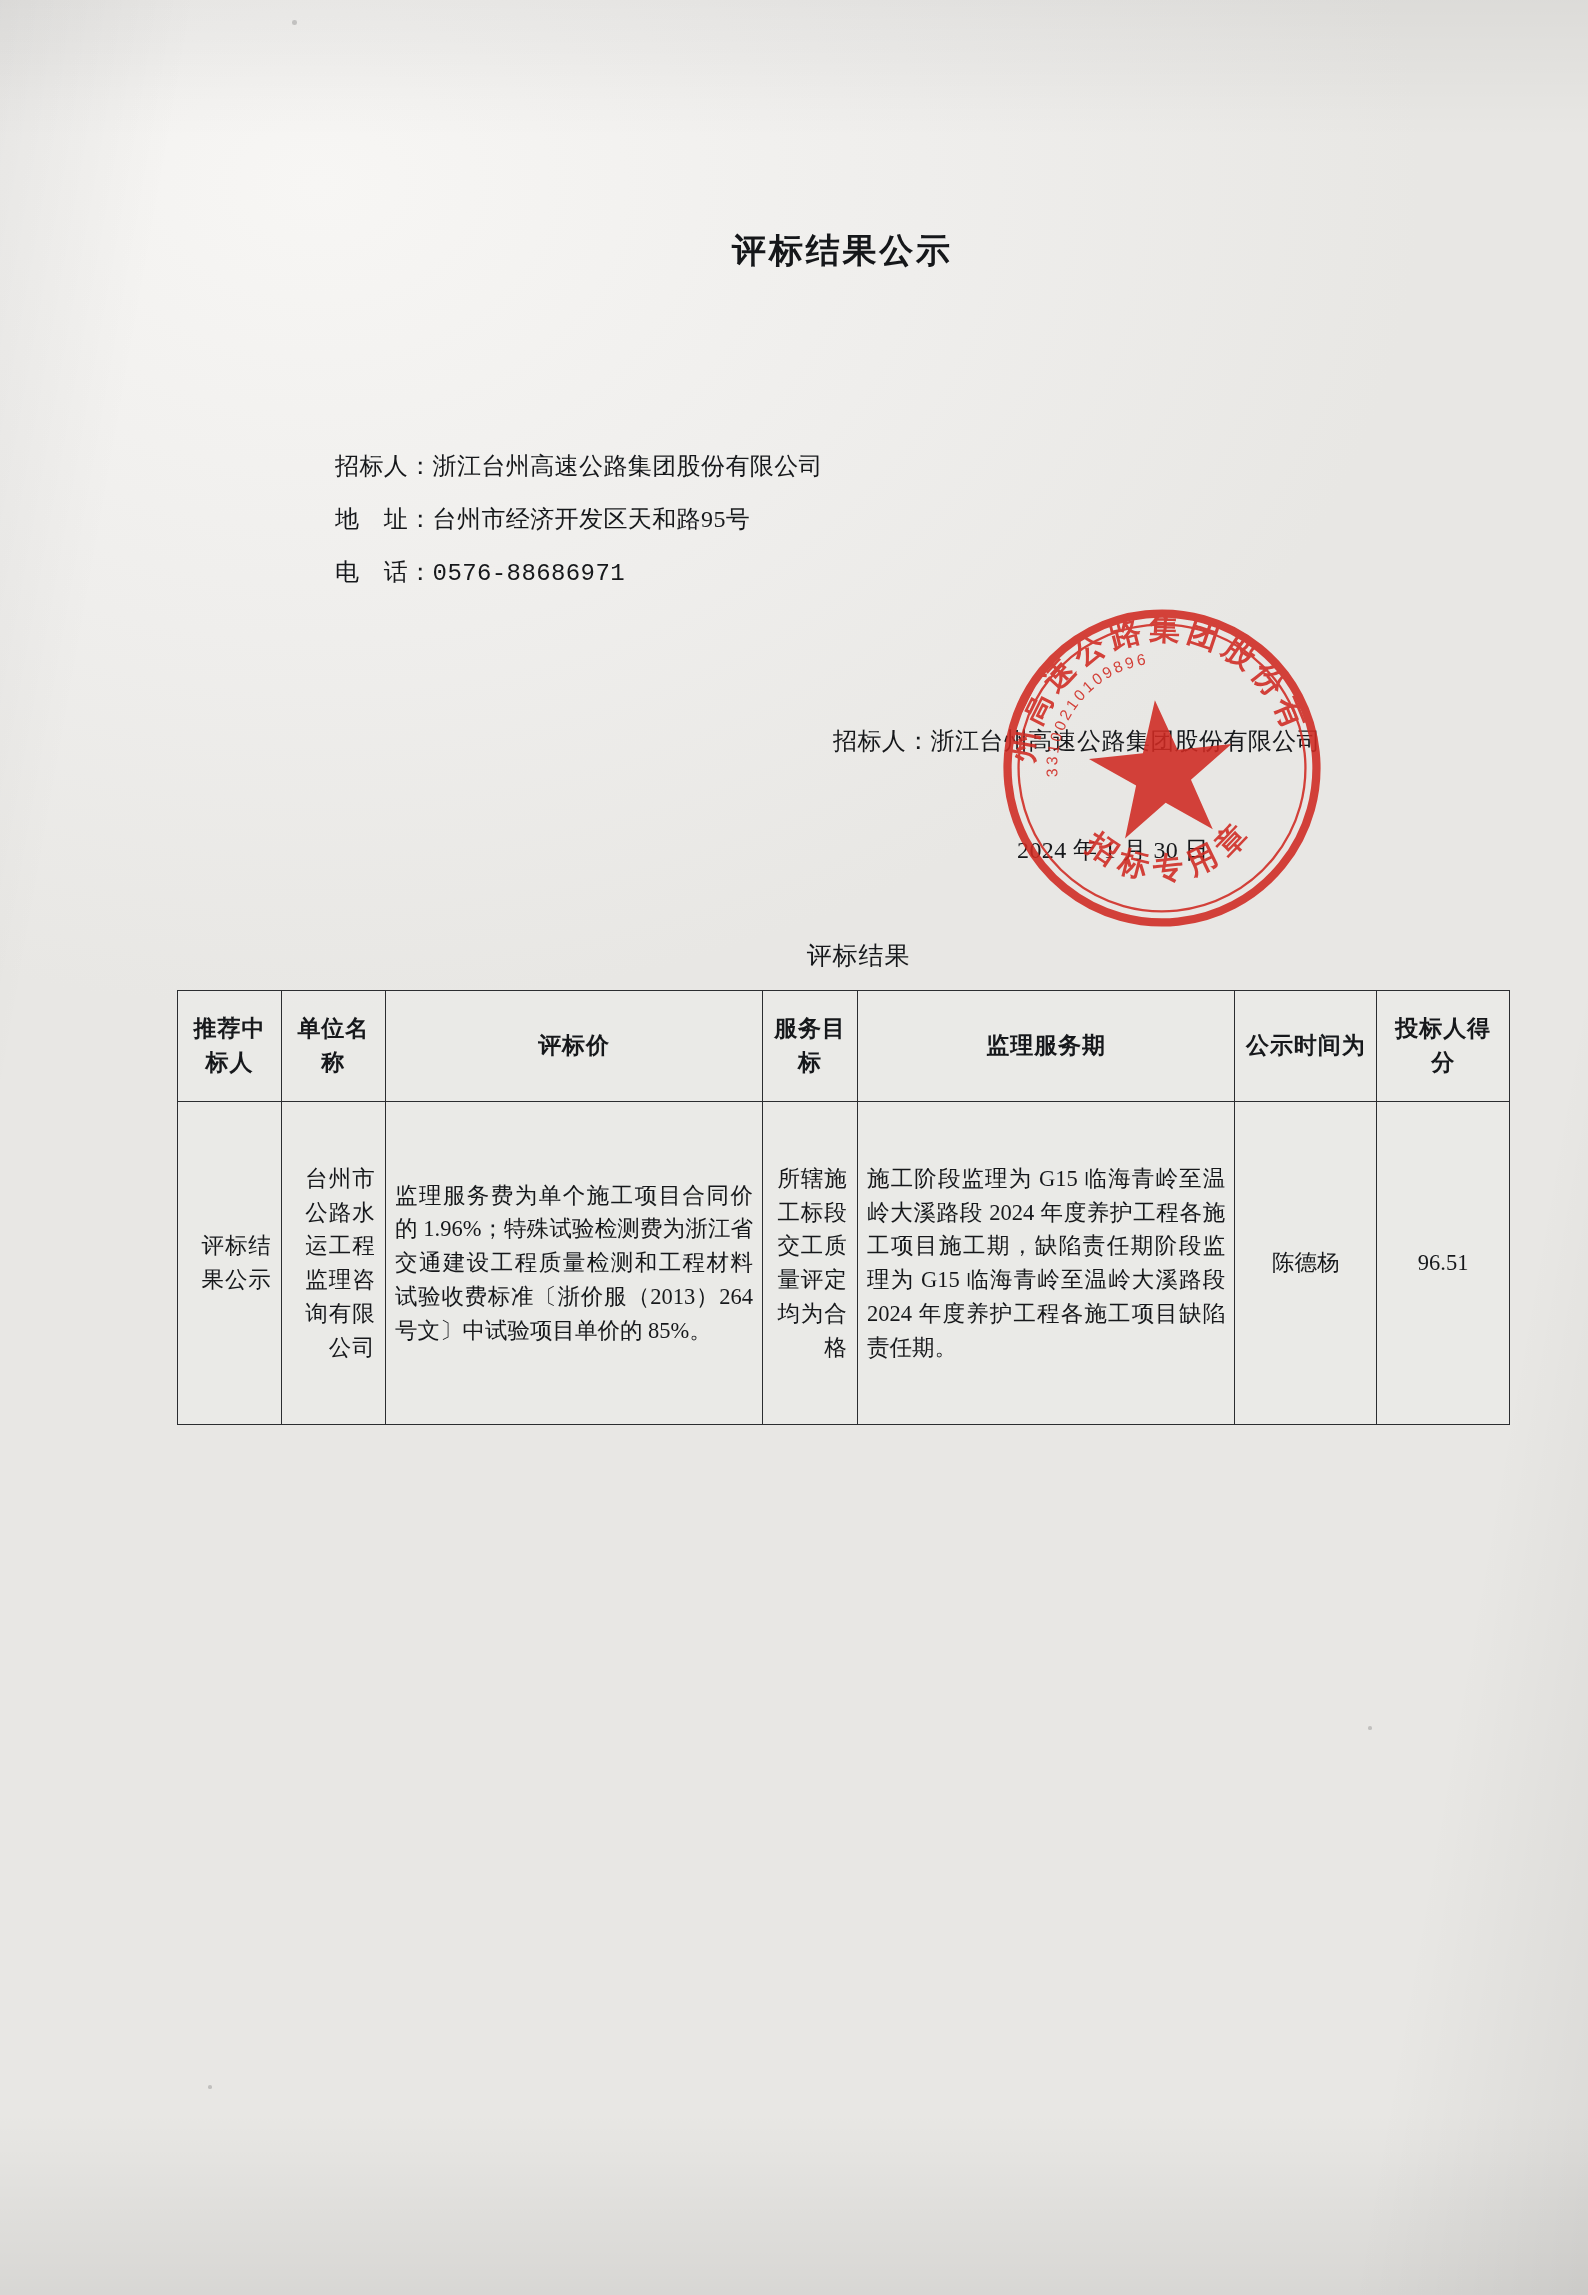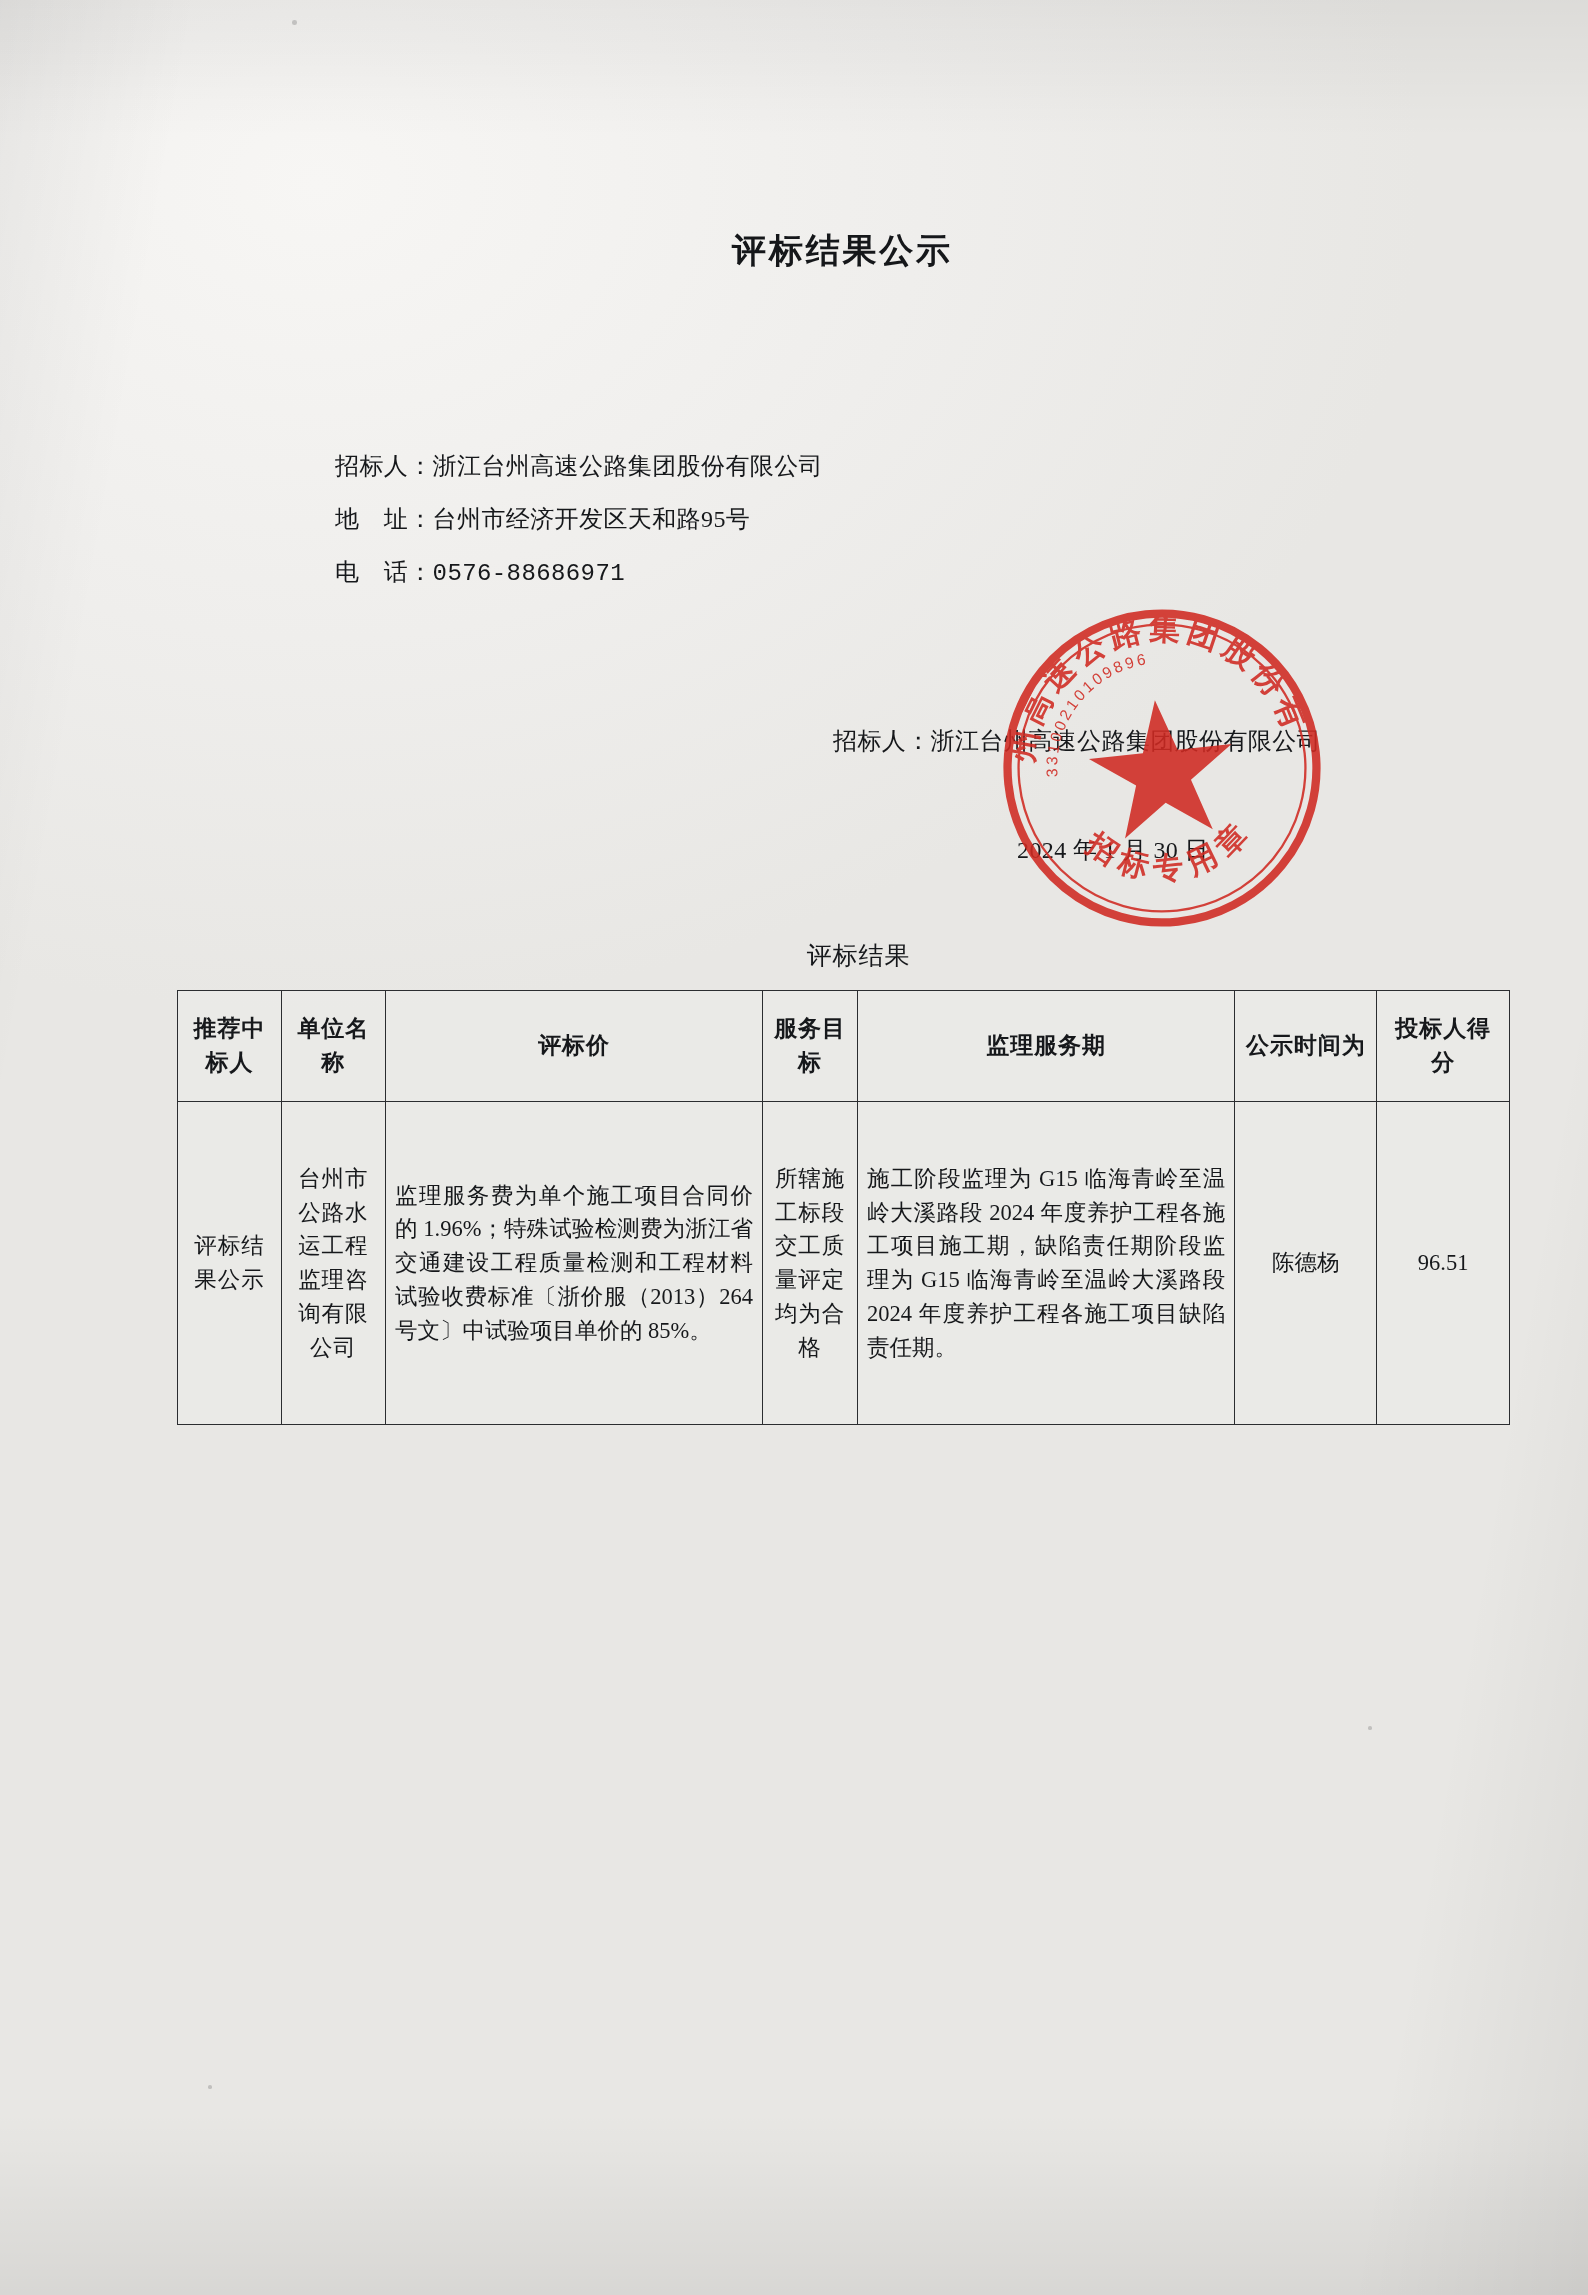--- a/index.html
+++ b/index.html
@@ -153,21 +153,21 @@
   }
   .col-a { width: 101px; }
   .col-b { width: 101px; }
   .col-c { width: 367px; }
   .col-d { width: 92px; }
   .col-e { width: 367px; }
   .col-f { width: 138px; }
   .col-g { width: 129px; }
 
   td.narrow-vert {
-    text-align: center;
+    text-align: right;
     letter-spacing: 0.9px;
   }
   td.body-cell {
     text-align: justify;
     text-justify: inter-ideograph;
     padding: 16.5px 13px;
   }
   td.center-cell {
     text-align: center;
   }

